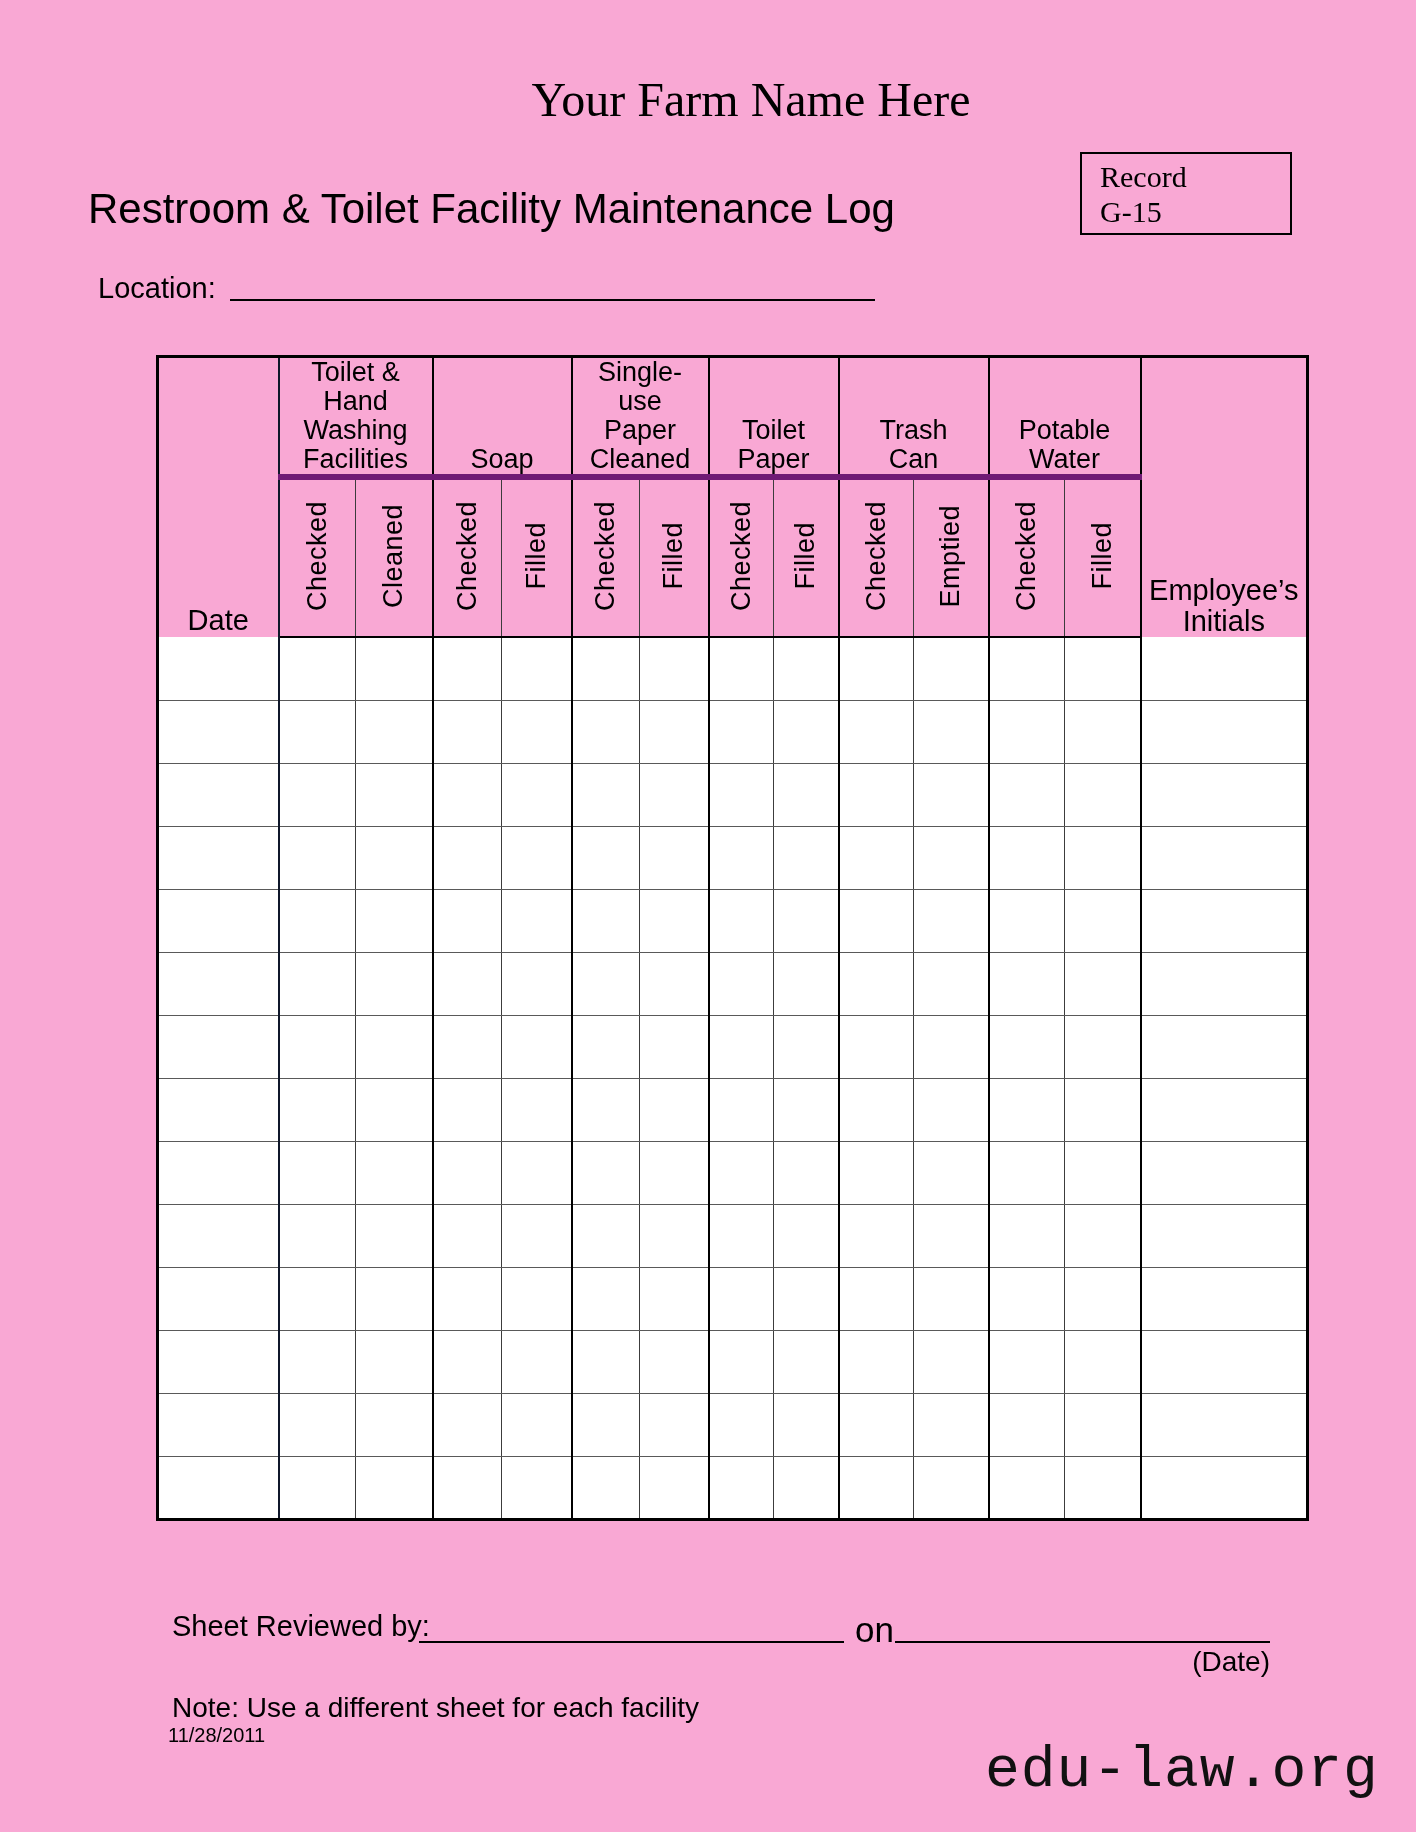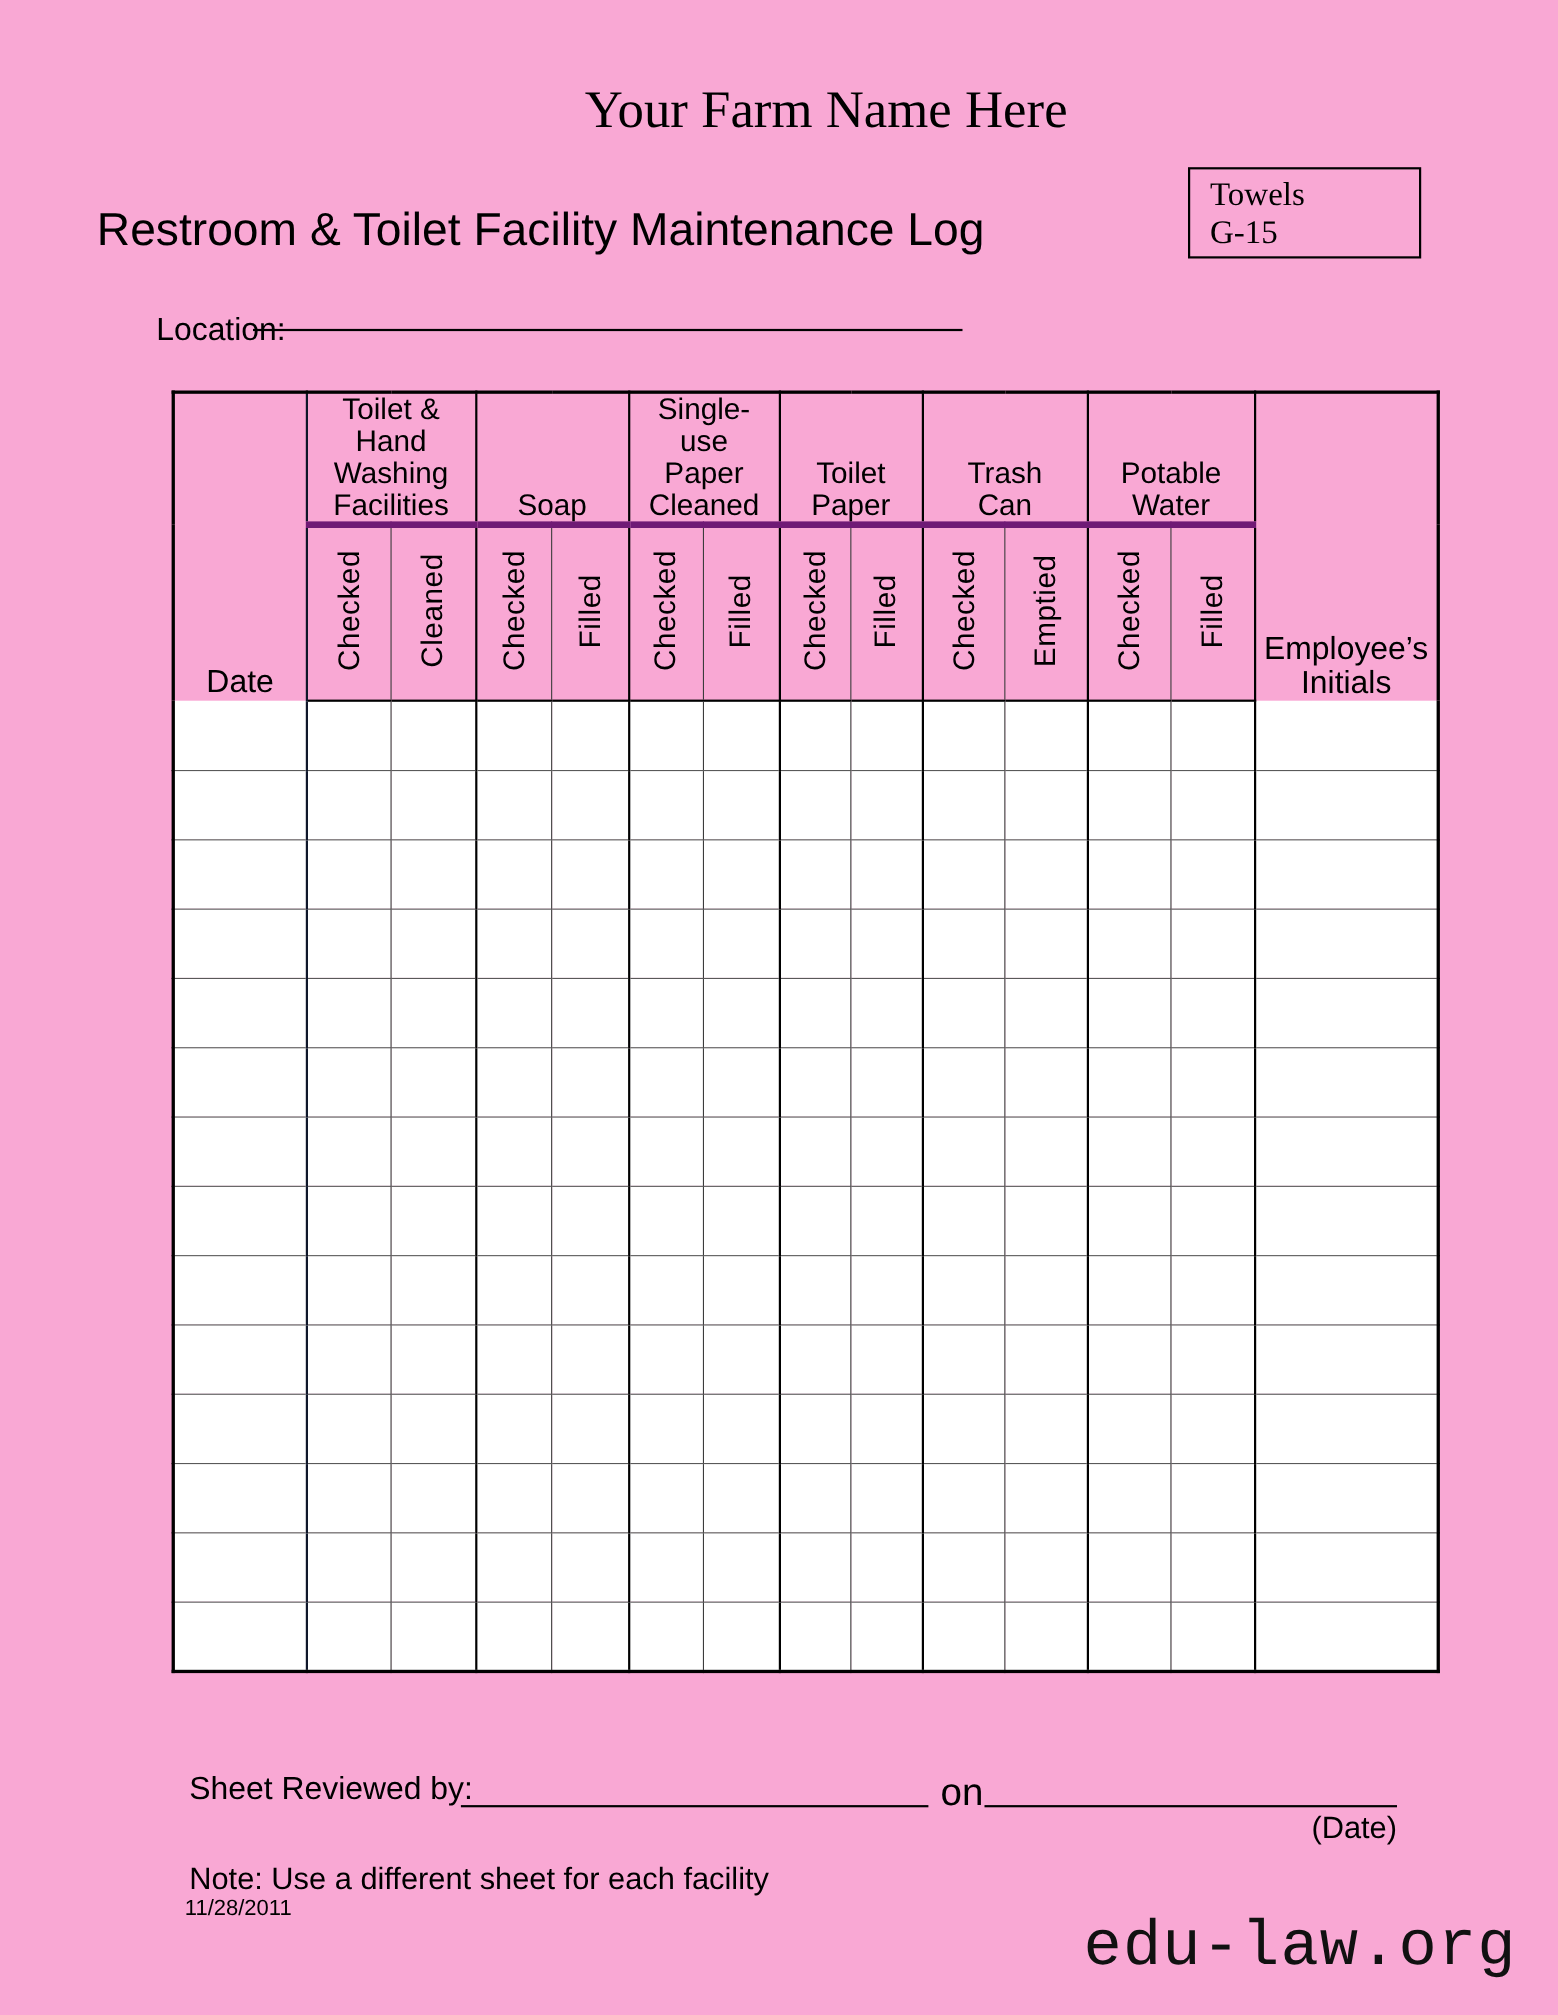--- a/index.html
+++ b/index.html
@@ -26,23 +26,22 @@
   .record-box{
     position:absolute;left:1080px;top:152px;
     width:212px;height:83px;
     border:2px solid #000;
     box-sizing:border-box;
     font-family:"Liberation Serif", serif;
     font-size:30px;line-height:35px;
     padding:5px 0 0 18px;
   }
   .location-label{
-    position:absolute;left:98px;top:284px;
+    position:absolute;left:98px;top:272px;
     font-size:29px;
-    margin-left:44px;
   }
   .rule{position:absolute;border-top:2px solid #000;height:0;}
   .loc-line{left:230px;top:299px;width:645px;}
 
   
   table.log{
     position:absolute;left:156px;top:355px;
     width:1150px;
     border-collapse:collapse;
     table-layout:fixed;
@@ -108,21 +107,21 @@
 </head>
 <body>
 
 <div class="page">
 
   <div class="farm-title">Your Farm Name Here</div>
 
   <div class="form-heading">Restroom &amp; Toilet Facility Maintenance Log</div>
 
   <div class="record-box">
-    <div>Towels</div>
+    <div>Record</div>
     <div>G-15</div>
   </div>
 
   <div class="location-label">Location:</div>
   <div class="rule loc-line"></div>
 
   <table class="log">
     <colgroup>
       <col style="width:121px">
       <col style="width:77px">

